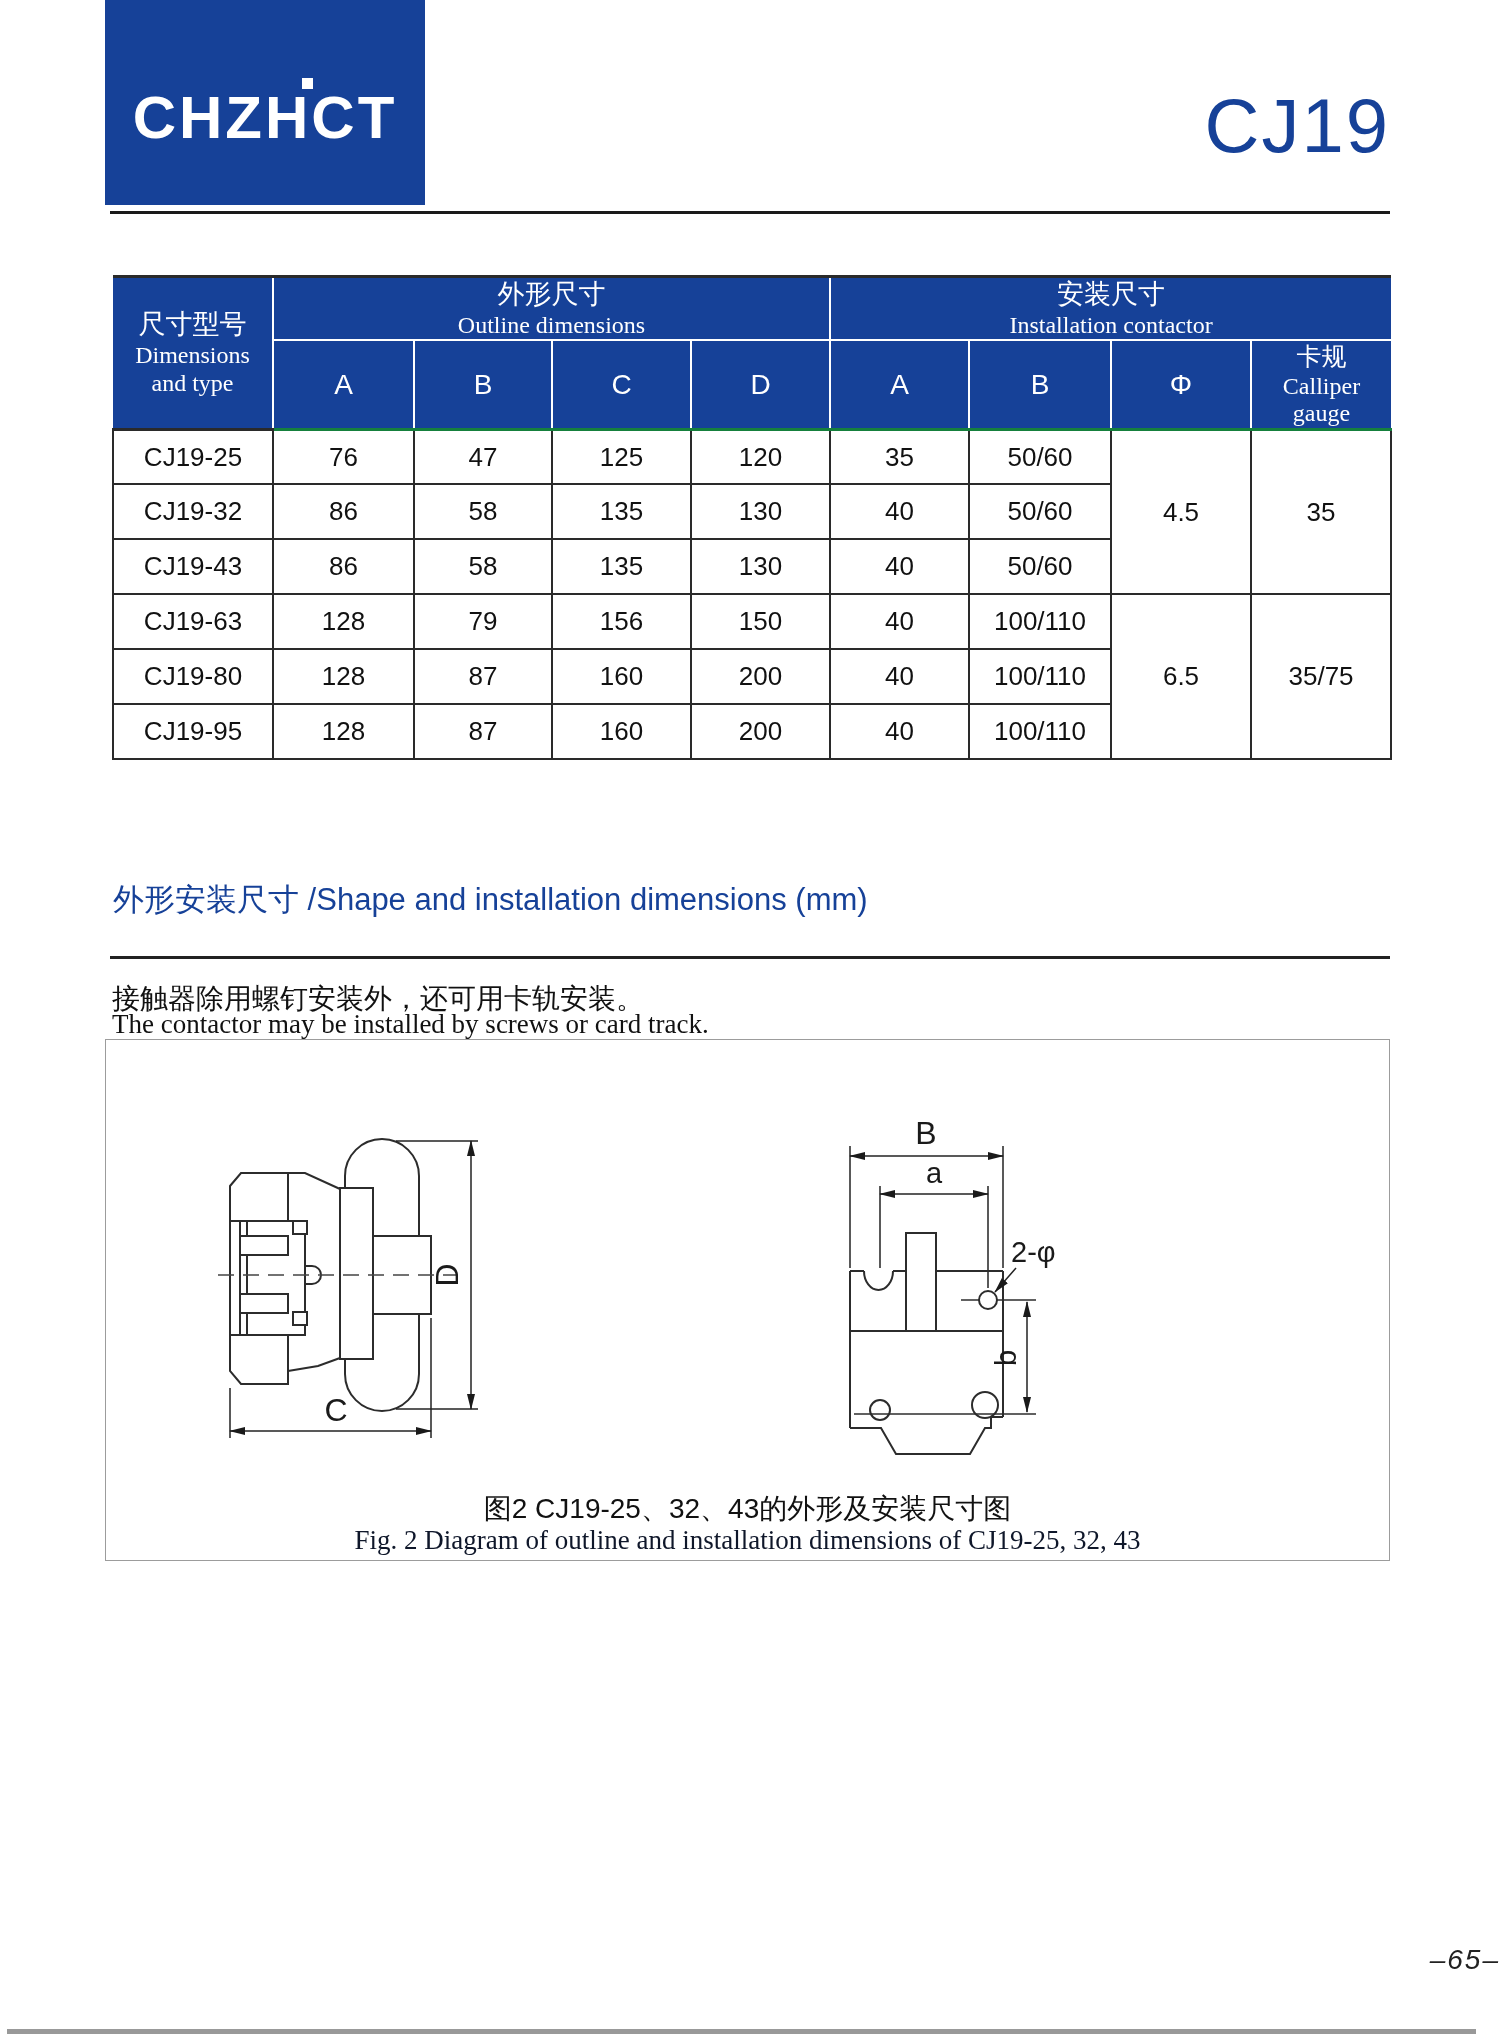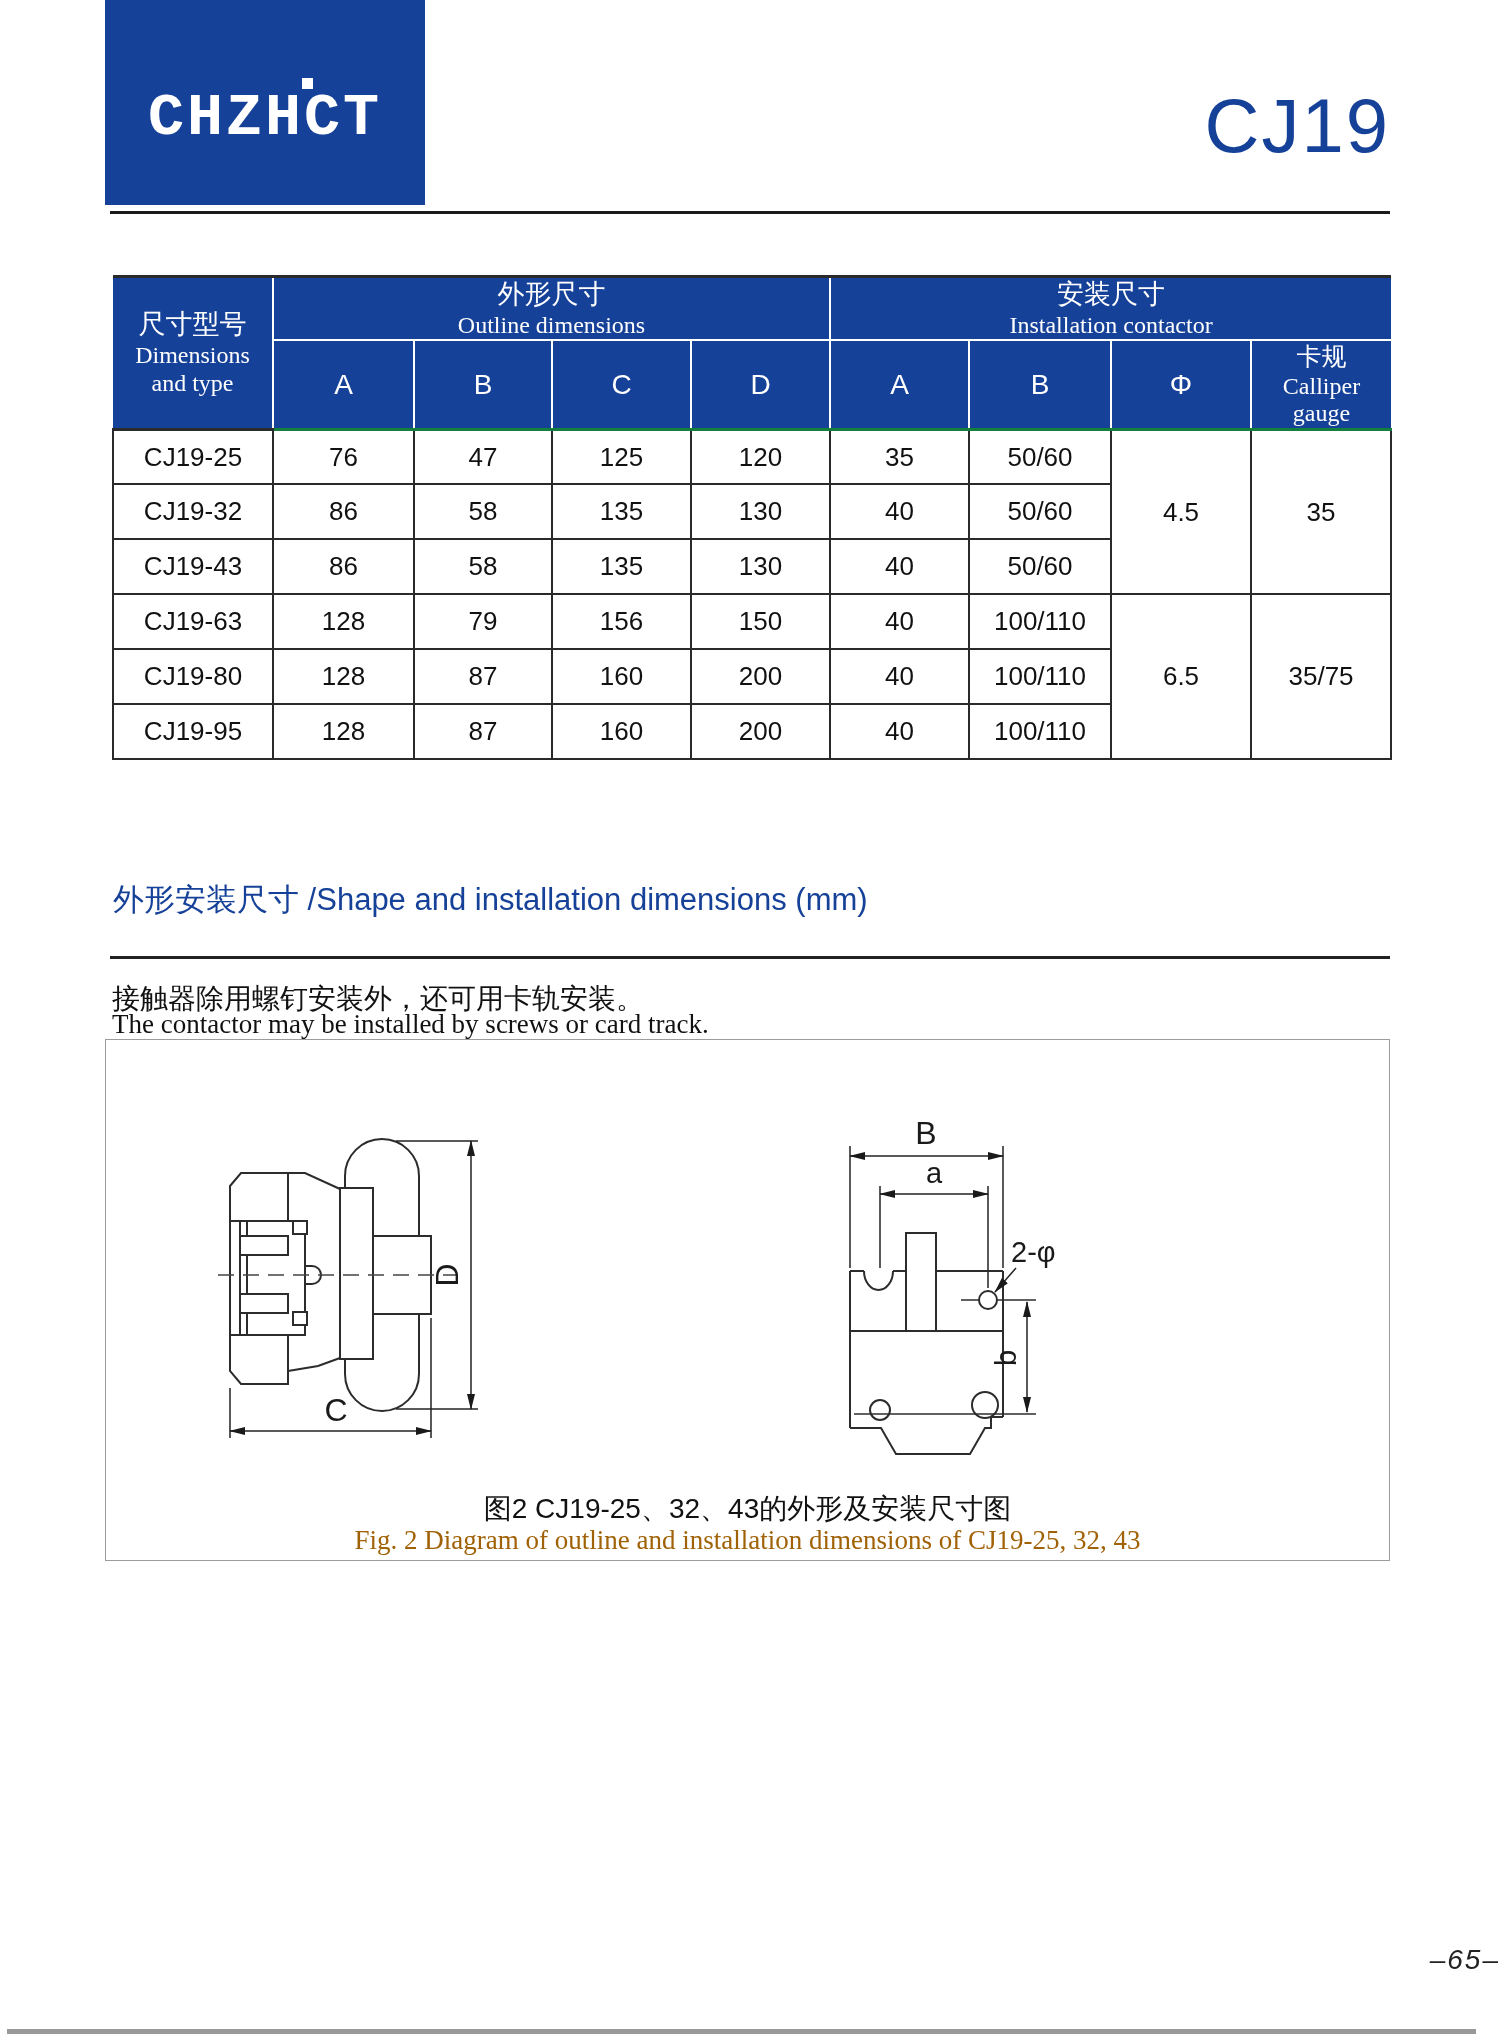--- a/index.html
+++ b/index.html
@@ -3,21 +3,21 @@
 <meta charset="utf-8">
 <style>
   html,body { margin:0; padding:0; background:#ffffff; }
   .page { position:relative; width:1500px; height:2036px; background:#fff;
           font-family:"Liberation Sans", sans-serif; overflow:hidden; }
 
   
   .logo-box { position:absolute; left:105px; top:0; width:320px; height:205px; background:#164198; }
   .logo-text { position:absolute; left:0; right:0; top:88px; text-align:center; color:#fff;
                font-weight:bold; font-size:60px; letter-spacing:3px; line-height:1;
-               font-family:Liberation Mono, monospace; }
+               font-family:Liberation Sans, sans-serif; }
   .logo-dot { position:absolute; left:197px; top:78px; width:11px; height:11px; background:#fff; }
   .product-code { position:absolute; right:110px; top:88px; font-size:76px; font-weight:normal;
                   color:#164198; line-height:1; letter-spacing:2px; }
   .subtitle { position:absolute; right:110px; top:166px; font-size:30px; color:#101010; }
   .header-rule { position:absolute; left:110px; top:211px; width:1280px; height:3px; background:#1a1a1a; }
 
   
   .dims-table { position:absolute; left:112px; top:275px; width:1278px;
                 border-collapse:collapse; table-layout:fixed; }
   .dims-table th { background:#164198; color:#ffffff; font-weight:normal; text-align:center;
@@ -42,21 +42,21 @@
   .note-zh { position:absolute; left:112px; top:980px; margin:0; font-size:28px; color:#111; }
   .note-en { position:absolute; left:112px; top:1009px; margin:0; font-size:27px; color:#111;
              font-family:"Liberation Serif", serif; }
 
   
   .figure-box { position:absolute; left:105px; top:1039px; width:1285px; height:522px;
                 border:1px solid #9c9c9c; box-sizing:border-box; background:#fff; }
   .figure-box svg { position:absolute; left:0; top:0; }
   .caption-zh { position:absolute; left:0; right:0; top:450px; text-align:center; font-size:28px; color:#111; }
   .caption-en { position:absolute; left:0; right:0; top:485px; text-align:center; font-size:27px;
-                color:#a16207; font-family:"Liberation Serif", serif; }
+                color:#0f172a; font-family:"Liberation Serif", serif; }
 
   svg .part { fill:#fff; stroke:#2c2c2c; stroke-width:2; }
   svg .line { fill:none; stroke:#2c2c2c; stroke-width:2; }
   svg .thin { fill:none; stroke:#2c2c2c; stroke-width:1.5; }
   svg .dim  { fill:none; stroke:#222; stroke-width:1.5; }
   svg .cline { fill:none; stroke:#444; stroke-width:1.5; stroke-dasharray:16,9; }
   svg text { font-family:"Liberation Sans", sans-serif; fill:#1a1a1a; }
   .dim-label { font-size:32px; }
   .dim-label-sm { font-size:29px; }
 

